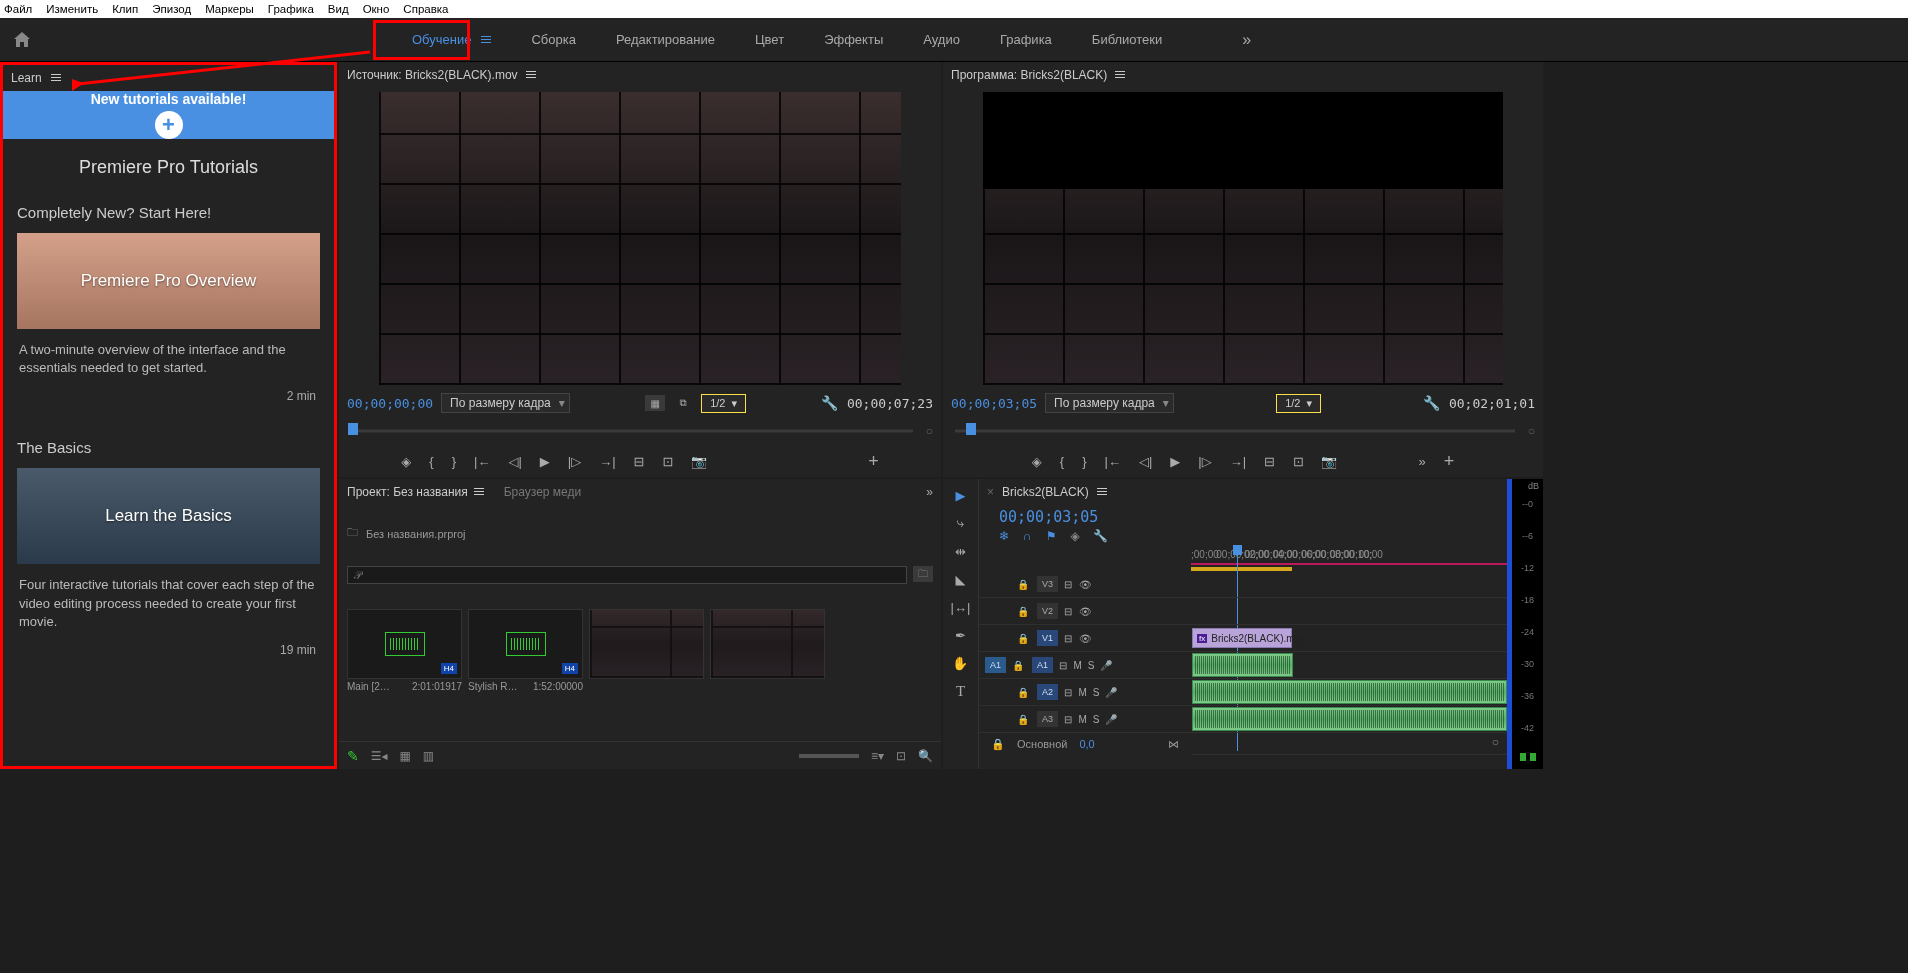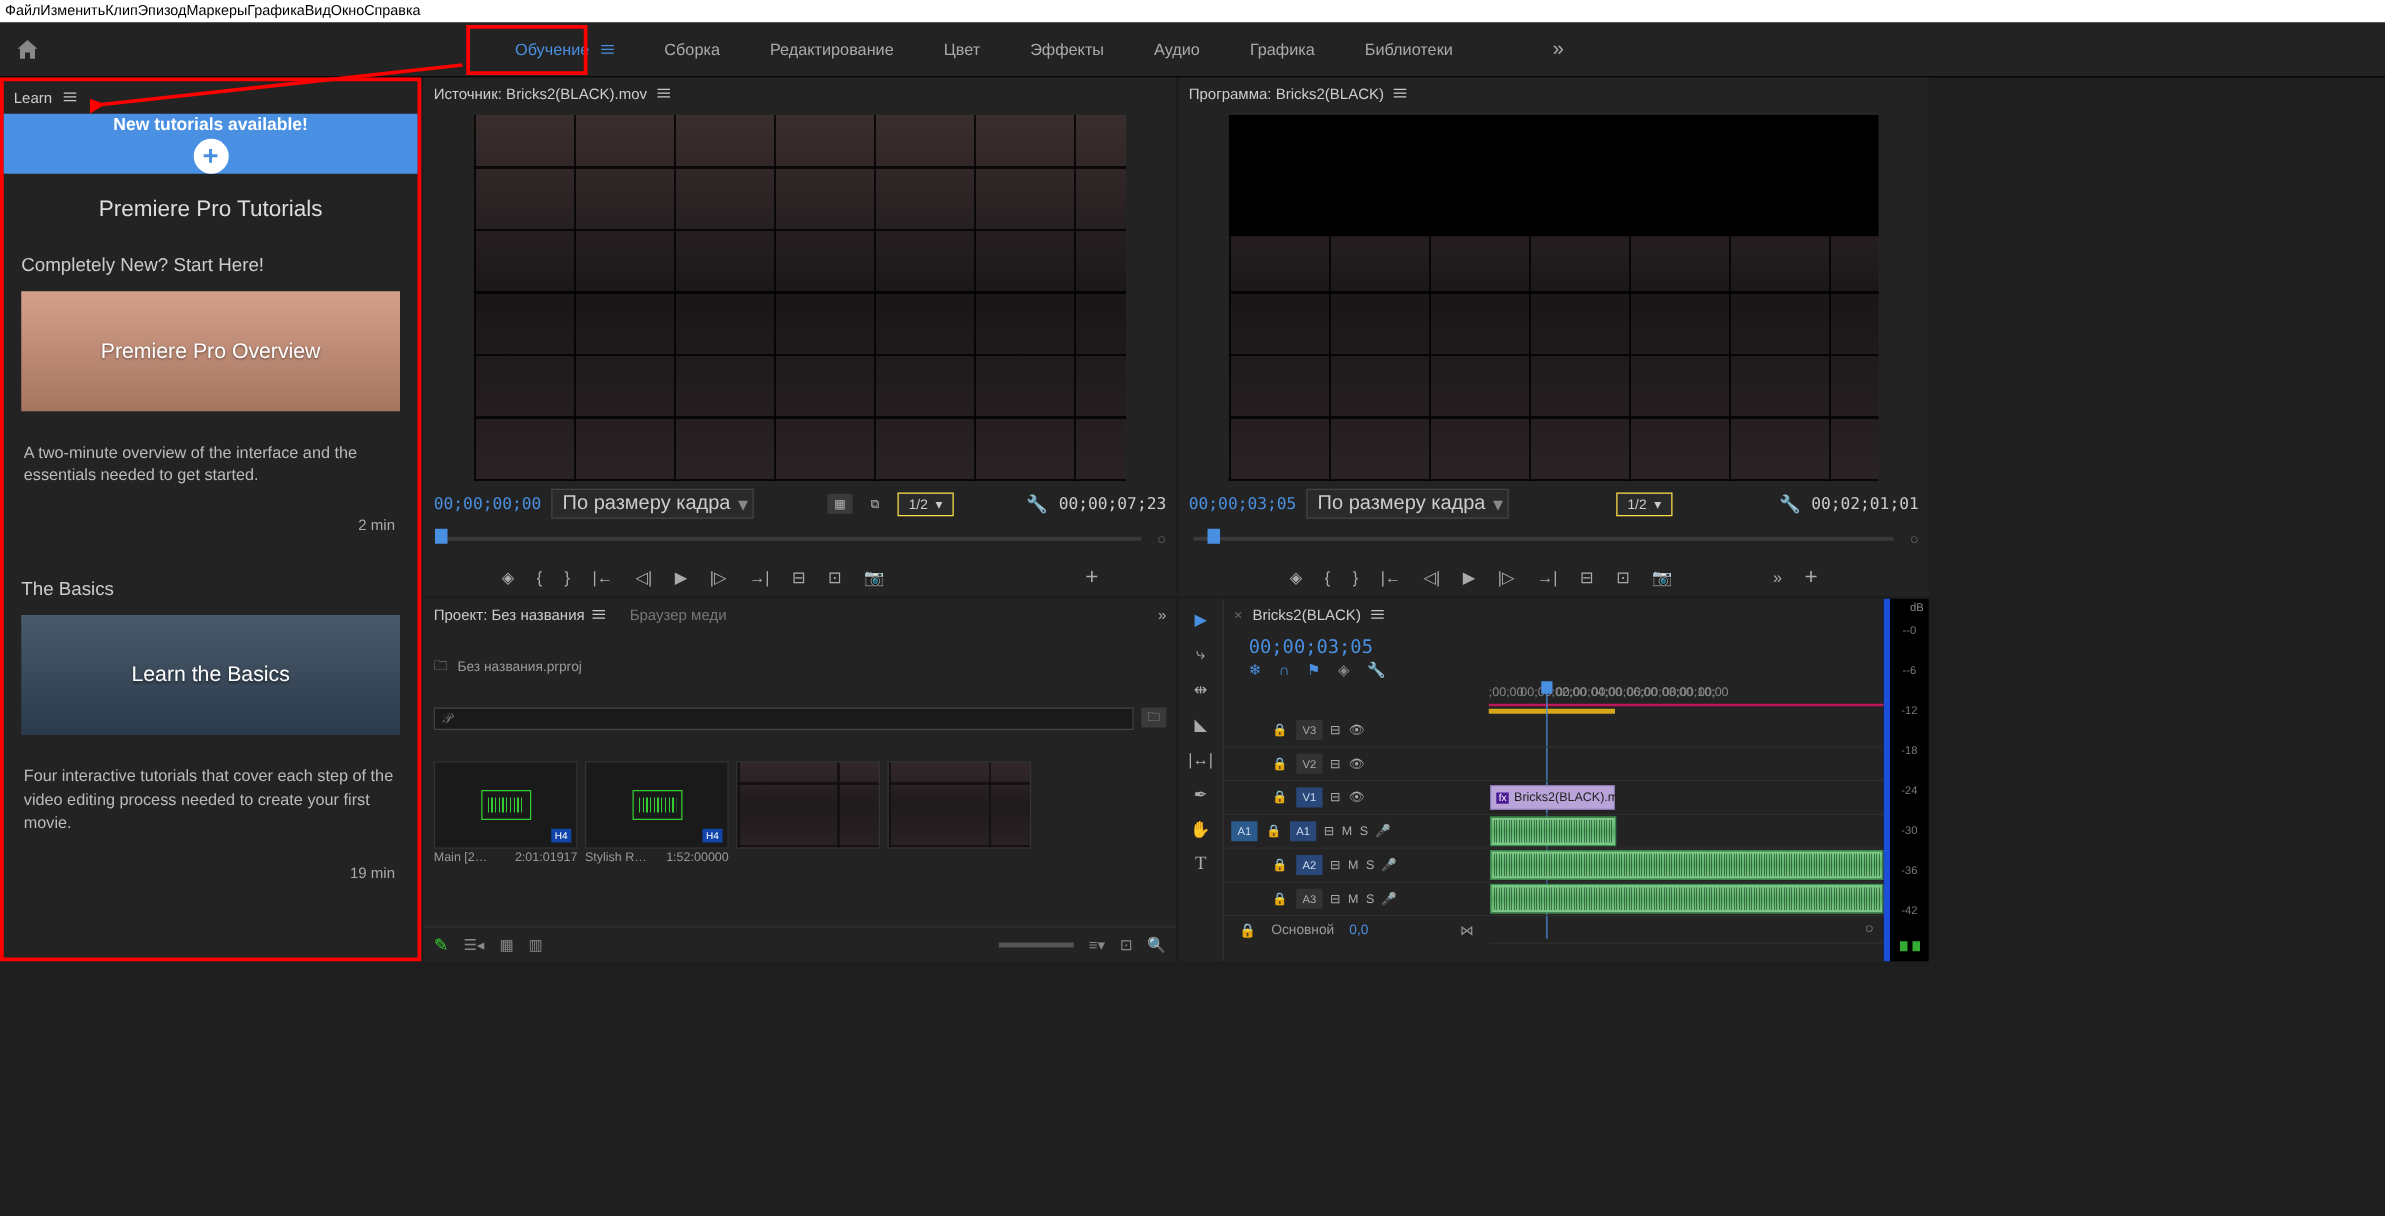--- a/index.html
+++ b/index.html
@@ -1,20 +1,20 @@
 <!DOCTYPE html>
 <html><head>
 <meta charset="utf-8">
 <style>
 * { margin: 0; padding: 0; box-sizing: border-box; font-family: 'Segoe UI', Arial, sans-serif; }
 body { background: #1e1e1e; color: #aaa; font-size: 12px; overflow: hidden; width: 1908px; height: 973px; position: relative; }
 
 
 .menu-bar { background: #fff; height: 18px; display: flex; align-items: center; padding: 0 4px; font-size: 11.5px; color: #000; }
-.menu-bar span { cursor: pointer; }
+.menu-bar span { margin-right: 14px; cursor: pointer; }
 
 
 .workspace-bar { background: #232323; height: 44px; display: flex; align-items: center; padding: 0 12px; border-bottom: 1px solid #000; }
 .home-icon { width: 20px; height: 20px; margin-right: 380px; }
 .workspace-tabs { display: flex; gap: 40px; align-items: center; }
 .workspace-tab { color: #aaa; font-size: 13px; cursor: pointer; display: flex; align-items: center; gap: 10px; }
 .workspace-tab.active { color: #4a90e2; }
 .hamburger { display: inline-block; width: 10px; height: 8px; position: relative; }
 .hamburger::before { content: ''; position: absolute; width: 10px; height: 1px; background: currentColor; top: 0; box-shadow: 0 3px 0 currentColor, 0 6px 0 currentColor; }
 .overflow-icon { margin-left: 40px; color: #aaa; font-size: 16px; }
@@ -26,41 +26,41 @@
 .learn-panel { grid-row: 1 / 3; background: #232323; position: relative; border: 3px solid #ff0000; }
 .learn-header { height: 26px; display: flex; align-items: center; padding: 0 8px; color: #ccc; font-size: 12px; gap: 9px; }
 .new-tutorials-banner { background: #4a90e2; color: #fff; height: 48px; display: flex; align-items: center; justify-content: space-between; padding: 0 14px; font-weight: bold; font-size: 14px; flex-direction: column; }
 .plus-circle { width: 28px; height: 28px; background: #fff; border-radius: 50%; display: flex; align-items: center; justify-content: center; color: #4a90e2; font-size: 22px; font-weight: bold; }
 .tutorials-title { text-align: center; color: #ddd; font-size: 18px; padding: 18px 0 20px 0; font-weight: 300; }
 .section-title { color: #ccc; font-size: 15px; padding: 6px 14px 12px 14px; font-weight: 300; }
 .tutorial-card { margin: 0 14px 30px 14px; }
 .tutorial-thumb { width: 100%; height: 96px; background: linear-gradient(180deg, #d4a08a 0%, #a67560 100%); position: relative; display: flex; align-items: center; justify-content: center; }
 .tutorial-thumb.dark { background: linear-gradient(180deg, #4a5a6a 0%, #2a3a4a 100%); }
 .tutorial-thumb-title { color: #fff; font-size: 17px; font-weight: 300; text-shadow: 0 1px 2px rgba(0,0,0,0.5); }
-.tutorial-desc { color: #bbb; font-size: 13px; padding: 24px 2px; line-height: 1.4; }
+.tutorial-desc { color: #bbb; font-size: 13px; padding: 12px 2px; line-height: 1.4; }
 .tutorial-duration { text-align: right; color: #aaa; font-size: 12px; padding-right: 4px; }
 
 
 .red-arrow { position: absolute; top: 42px; left: 72px; width: 300px; height: 50px; pointer-events: none; z-index: 100; }
 .red-box-workspace { position: absolute; top: 20px; left: 373px; width: 97px; height: 40px; border: 3px solid #ff0000; pointer-events: none; z-index: 100; }
 
 
 .monitor-panel { background: #232323; display: flex; flex-direction: column; }
 .monitor-header { height: 26px; display: flex; align-items: center; padding: 0 8px; color: #ccc; font-size: 12px; gap: 8px; }
 .monitor-video { flex: 1; background: #1a1618; margin: 4px 40px; position: relative; overflow: hidden; }
 .brick-pattern { width: 100%; height: 100%; background: 
   repeating-linear-gradient(0deg, rgba(0,0,0,0.8) 0px, rgba(0,0,0,0.8) 2px, transparent 2px, transparent 50px),
   repeating-linear-gradient(90deg, rgba(0,0,0,0.8) 0px, rgba(0,0,0,0.8) 2px, transparent 2px, transparent 80px),
   linear-gradient(180deg, #3a2e2e 0%, #1a1618 50%, #2a2226 100%);
 }
 .brick-top-black { position: absolute; top: 0; left: 0; right: 0; height: 33%; background: #000; }
 .monitor-controls { height: 28px; display: flex; align-items: center; padding: 0 8px; gap: 8px; }
 .timecode-blue { color: #4a90e2; font-size: 13px; font-family: monospace; }
 .timecode-white { color: #ccc; font-size: 13px; font-family: monospace; margin-left: auto; }
-.fit-dropdown { background: #2a2a2a; border: 1px solid #444; color: #ccc; padding: 2px 18px 2px 8px; font-size: 16px; position: relative; }
+.fit-dropdown { background: #2a2a2a; border: 1px solid #444; color: #ccc; padding: 2px 18px 2px 8px; font-size: 12px; position: relative; }
 .fit-dropdown::after { content: '▾'; position: absolute; right: 4px; color: #888; }
 .ratio-box { background: #2a2a2a; border: 1px solid #fde047; padding: 2px 8px; font-size: 11px; color: #ccc; }
 .wrench-icon { color: #aaa; font-size: 14px; }
 .scrubber { height: 20px; position: relative; margin: 4px 8px; }
 .scrubber-track { height: 3px; background: #3a3a3a; position: absolute; top: 50%; left: 4px; right: 20px; transform: translateY(-50%); }
 .scrubber-head { position: absolute; top: 2px; width: 10px; height: 12px; background: #4a90e2; }
 .transport-controls { height: 32px; display: flex; align-items: center; justify-content: center; gap: 18px; color: #aaa; font-size: 13px; }
 .transport-controls span { cursor: pointer; }
 
 

